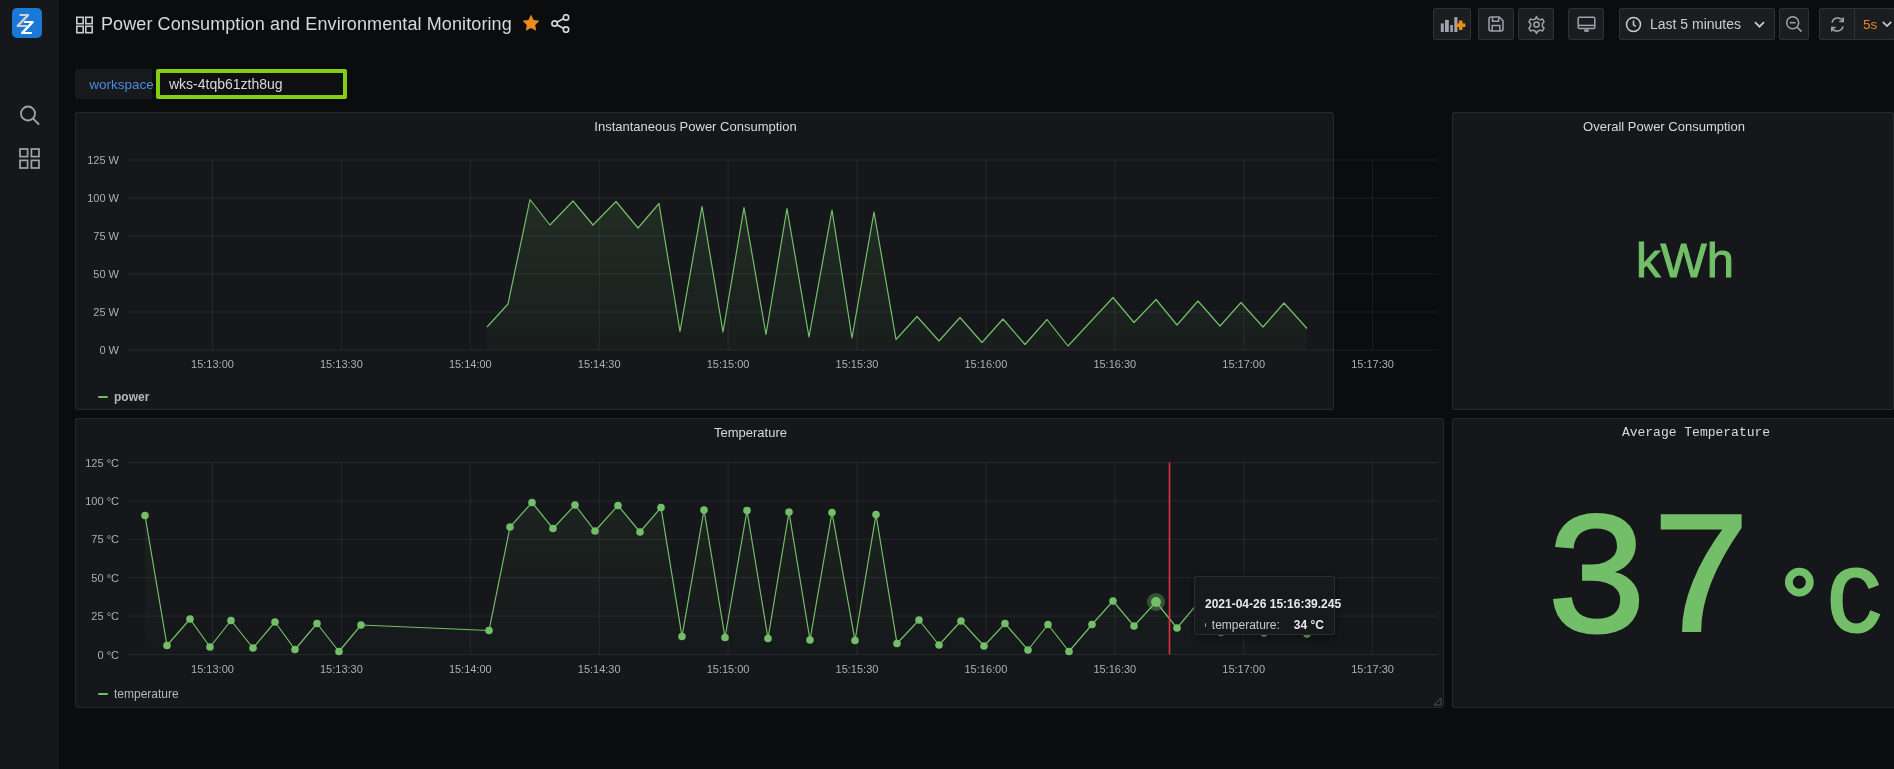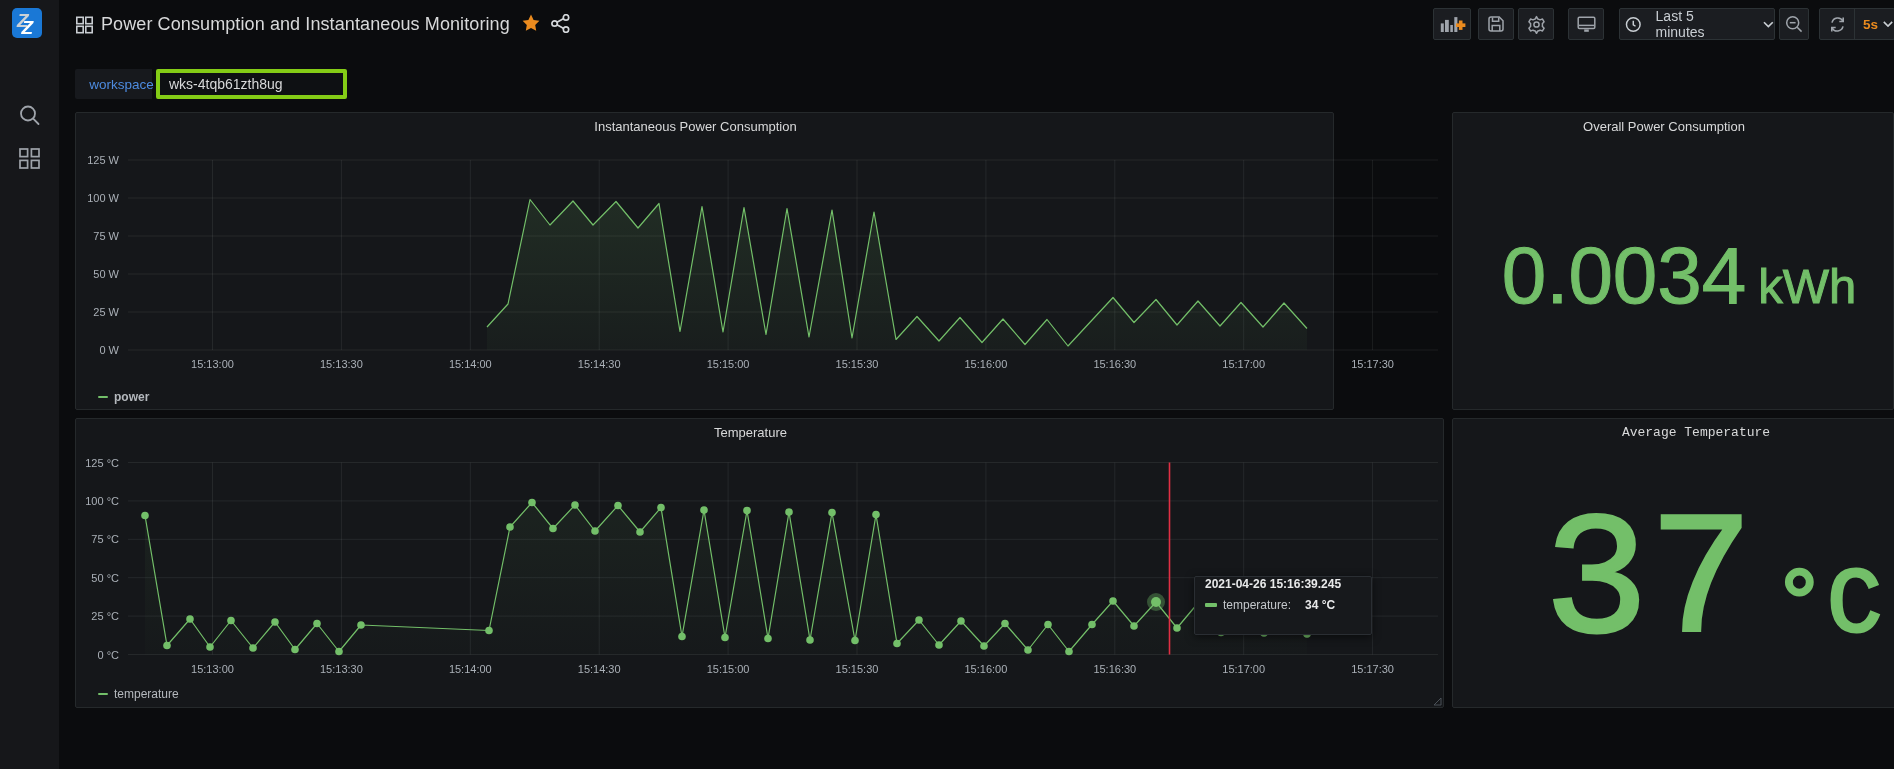--- a/index.html
+++ b/index.html
@@ -23,22 +23,22 @@
 
 .panel { position:absolute; background:#15171a; border:1px solid #25292b; border-radius:2px; }
 .ptitle { position:absolute; left:0; right:18px; top:6px; text-align:center; font-size:13px; font-weight:500; color:#d8d9da; }
 svg text.al { font-family:"Liberation Sans",sans-serif; font-size:11px; fill:#aab0b7; }
 svg line.g { stroke:rgba(204,215,224,0.085); stroke-width:1; }
 .legend { position:absolute; font-size:12px; color:#b4b8bd; }
 .legend .dash { display:inline-block; width:10px; height:2px; background:#73bf69; border-radius:1px; vertical-align:middle; margin-right:6px; margin-top:-2px; }
 
 .statv { position:absolute; left:0; right:0; display:flex; align-items:baseline; justify-content:center; color:#73bf69; font-weight:400; }
 
-#tooltip { position:absolute; left:1118px; top:157px; width:178px; height:59px; background:#17191c; border:1px solid #2a2e33;
-  border-radius:2px; box-shadow:0 2px 8px rgba(0,0,0,0.55); padding:0 10px 0 10px; z-index:5; }
+#tooltip { position:absolute; left:1118px; top:157px; width:141px; height:59px; background:#17191c; border:1px solid #2a2e33;
+  border-radius:2px; box-shadow:0 2px 8px rgba(0,0,0,0.55); padding:20px 10px 0 10px; z-index:5; }
 #tooltip .t1 { font-size:12px; font-weight:700; color:#e8e9ea; white-space:nowrap; }
 #tooltip .t2 { margin-top:7px; font-size:12px; color:#c4c7cb; white-space:nowrap; display:flex; align-items:center; }
 #tooltip .t2 b { color:#e8e9ea; margin-left:14px; }
 #tooltip .dash { display:inline-block; width:12px; height:4px; background:#73bf69; border-radius:1px; margin-right:6px; }
 </style>
 </head>
 <body>
 <div id="sidebar">
   <div id="logo">
     <svg width="30" height="30" viewBox="0 0 30 30">
@@ -63,21 +63,21 @@
 </div>
 
 <div id="hdr-grid">
   <svg width="17" height="18" viewBox="0 0 17 18" fill="none">
       <rect x="0.8" y="1.3" width="6.4" height="6.4" stroke="#c9cdd2" stroke-width="1.6"></rect>
       <rect x="9.8" y="1.3" width="6.4" height="6.4" stroke="#c9cdd2" stroke-width="1.6"></rect>
       <rect x="0.8" y="10.3" width="6.4" height="6.4" stroke="#c9cdd2" stroke-width="1.6"></rect>
       <rect x="9.8" y="10.3" width="6.4" height="6.4" stroke="#c9cdd2" stroke-width="1.6"></rect>
     </svg>
 </div>
-<div id="hdr-title">Power Consumption and Instantaneous Monitoring</div>
+<div id="hdr-title">Power Consumption and Environmental Monitoring</div>
 <div class="abs" style="left:522px; top:14px;">
   <svg width="18" height="18" viewBox="0 0 18 18">
       <path d="M9 0.6 L11.6 6 L17.4 6.8 L13.2 10.9 L14.2 16.8 L9 14 L3.8 16.8 L4.8 10.9 L0.6 6.8 L6.4 6 Z" fill="#eb8b1e"></path>
     </svg>
 </div>
 <div class="abs" style="left:551px; top:14px;">
   <svg width="19" height="19" viewBox="0 0 19 19" fill="none" stroke="#d4d7da" stroke-width="1.7">
       <circle cx="3.6" cy="9.5" r="2.7"></circle>
       <circle cx="15" cy="3.4" r="2.7"></circle>
       <circle cx="15" cy="15.6" r="2.7"></circle>
@@ -109,21 +109,21 @@
     <path d="M9.5 1.6 l1.2 2.3 a6 6 0 0 1 2.3 0.95 l2.5-0.8 1.6 2.75 -1.8 1.9 a6 6 0 0 1 0 2.6 l1.8 1.9 -1.6 2.75 -2.5-0.8 a6 6 0 0 1-2.3 0.95 l-1.2 2.3 -1.2-2.3 a6 6 0 0 1-2.3-0.95 l-2.5 0.8 -1.6-2.75 1.8-1.9 a6 6 0 0 1 0-2.6 l-1.8-1.9 1.6-2.75 2.5 0.8 a6 6 0 0 1 2.3-0.95 z"></path>
   </svg>
 </div>
 <div class="tbtn" style="left:1568px; width:36px;">
   <svg width="19" height="17" viewBox="0 0 19 17" fill="none" stroke="#9fa4ab" stroke-width="1.5">
     <rect x="1.2" y="1.2" width="16.6" height="11.2" rx="1.2"></rect>
     <line x1="2" y1="9.4" x2="17" y2="9.4"></line>
     <path d="M7.2 15.8 h4.6 v-2.4 h-4.6 z" fill="#9fa4ab" stroke="none"></path>
   </svg>
 </div>
-<div class="tbtn" style="left:1619px; width:156px; justify-content:flex-start; padding-left:5px;gap:6px;">
+<div class="tbtn" style="left:1619px; width:156px; justify-content:flex-start; padding-left:5px;">
   <svg width="17" height="17" viewBox="0 0 17 17" fill="none" stroke="#c9ced3" stroke-width="1.5">
       <circle cx="8.5" cy="8.5" r="7"></circle>
       <path d="M8.5 4.6 V8.8 L10.8 10.3"></path>
     </svg>
   <span style="margin-left:8px; font-size:14px; color:#c9ced3; font-weight:500;">Last 5 minutes</span>
   <svg style="margin-left:13px;" width="11" height="7" viewBox="0 0 11 7" fill="none" stroke="#c9ced3" stroke-width="1.7">
       <path d="M1 1.2 L5.5 5.7 L10 1.2"></path>
     </svg>
 </div>
 <div class="tbtn" style="left:1779px; width:30px;">
@@ -134,21 +134,21 @@
     </svg>
 </div>
 <div class="tbtn" style="left:1819px; width:76px; justify-content:flex-start;">
   <svg style="margin-left:9px;" width="17" height="17" viewBox="0 0 17 17" fill="none" stroke="#9fa4ab" stroke-width="1.6">
     <path d="M3 6.6 a5.9 5.9 0 0 1 11-1.4"></path>
     <path d="M14.2 1.6 v3.9 h-3.9"></path>
     <path d="M14 10.4 a5.9 5.9 0 0 1-11 1.4"></path>
     <path d="M2.8 15.4 v-3.9 h3.9"></path>
   </svg>
   <span style="border-left:1px solid #2c3235; height:32px; margin-left:8px;"></span>
-  <span style="margin-left:8px; font-size:13.5px; font-weight:700; color:#eb8b1e;">5s</span>
+  <span style="margin-left:8px; font-size:13.5px; font-weight:400; color:#eb8b1e;">5s</span>
   <svg style="margin-left:5px;" width="10" height="6" viewBox="0 0 10 6" fill="none" stroke="#c9ced3" stroke-width="1.6">
       <path d="M0.8 0.9 L5 5.1 L9.2 0.9"></path>
     </svg>
 </div>
 
 <div id="wslabel">workspace</div>
 <div id="wsinput">wks-4tqb61zth8ug</div>
 
 <div class="panel" style="left:75px; top:112px; width:1259px; height:298px;">
   <div class="ptitle">Instantaneous Power Consumption</div>
@@ -193,21 +193,20 @@
 <text x="1296.6" y="255" class="al" text-anchor="middle">15:17:30</text>
     <polygon points="411,214 432,191 454,86.5 474,112 497,88 517,112 540,88.5 562,115 583,90.5 604,218.5 626,93.5 647,219 668,94.5 690,221.5 711,95.5 733,224 756,97 776,225 798,99 820,226.5 841,203.5 863,228 884,204.5 906,229.5 927,206 949,231.5 971,206.5 992,233 1037,184.5 1058,209.5 1080,186.5 1101,212 1122,188 1144,213 1165,189.5 1187,214 1208,190 1231,215.5 1231,237 411,237" fill="url(#pg)"></polygon>
     <polyline points="411,214 432,191 454,86.5 474,112 497,88 517,112 540,88.5 562,115 583,90.5 604,218.5 626,93.5 647,219 668,94.5 690,221.5 711,95.5 733,224 756,97 776,225 798,99 820,226.5 841,203.5 863,228 884,204.5 906,229.5 927,206 949,231.5 971,206.5 992,233 1037,184.5 1058,209.5 1080,186.5 1101,212 1122,188 1144,213 1165,189.5 1187,214 1208,190 1231,215.5" fill="none" stroke="#73bf69" stroke-width="1.2" stroke-linejoin="round"></polyline>
   </svg>
   <div class="legend" style="left:22px; top:277px;font-weight:bold;"><span class="dash"></span>power</div>
 </div>
 
 <div class="panel" style="left:1452px; top:112px; width:442px; height:298px;">
   <div class="ptitle">Overall Power Consumption</div>
   <div class="statv" style="top:123px; transform:translateX(6px); -webkit-text-stroke:1px #73bf69;">
-    <span style="font-size:80px; line-height:80px;">0.0034</span>
     <span style="font-size:49px; line-height:49px; margin-left:12px;">kWh</span>
   </div>
 </div>
 
 <div class="panel" style="left:75px; top:418px; width:1369px; height:290px;">
   <div class="ptitle">Temperature</div>
   <svg width="1367" height="288" viewBox="0 0 1367 288" style="position:absolute; left:0; top:0;">
     <defs>
       <linearGradient id="tg" x1="0" y1="0" x2="0" y2="1">
         <stop offset="0" stop-color="rgba(115,191,105,0.07)"></stop>

